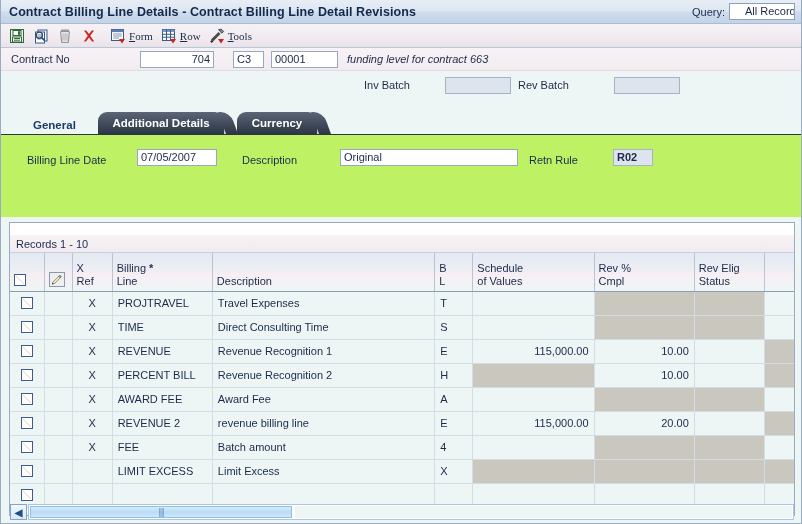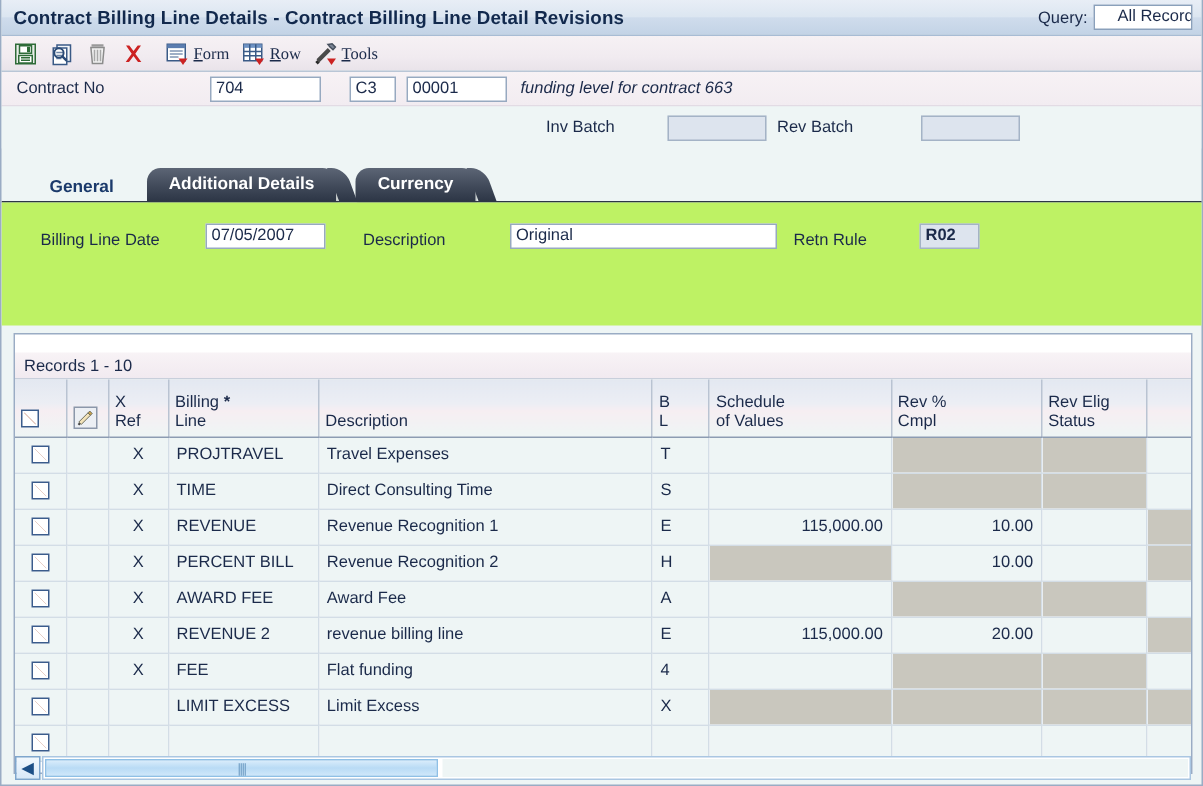--- a/index.html
+++ b/index.html
@@ -72,21 +72,21 @@
     display: flex; align-items: center;
   }
   .fld-label { font-size: 11px; color: #1b2a4a; white-space: nowrap; }
 
   .inp {
     height: 17px; background: #ffffff; border: 1px solid #97a9c0;
     font-size: 11px; color: #1b2a4a; padding: 0 3px;
     line-height: 15px; white-space: nowrap; overflow: hidden;
   }
   .inp.ro { background: #dde4ee; border: 1px solid #a4b3c6; font-weight: bold; }
-  .inp.num { text-align: left; }
+  .inp.num { text-align: right; }
   .note-italic { font-style: italic; font-size: 11px; color: #1b2a4a; }
 
   
   .tabrow {
     position: absolute; left: 0; top: 112px; width: 802px; height: 24px;
   }
   .tab {
     position: absolute; top: 0; height: 22px;
     display: flex; align-items: center; justify-content: center;
     font-size: 11.5px; font-weight: bold; white-space: nowrap;
@@ -477,21 +477,21 @@
             <td class="col-sched num">115,000.00</td>
             <td class="col-rev num">20.00</td>
             <td class="col-elig"></td>
             <td class="col-last dis"></td>
           </tr>
           <tr>
             <td class="col-sel ctr"><span class="chk"></span></td>
             <td class="col-pen"></td>
             <td class="col-xref ctr">X</td>
             <td class="col-bline">FEE</td>
-            <td class="col-desc">Flat funding</td>
+            <td class="col-desc">Batch amount</td>
             <td class="col-bl">4</td>
             <td class="col-sched num"></td>
             <td class="col-rev num dis"></td>
             <td class="col-elig dis"></td>
             <td class="col-last"></td>
           </tr>
           <tr>
             <td class="col-sel ctr"><span class="chk"></span></td>
             <td class="col-pen"></td>
             <td class="col-xref ctr"></td>

